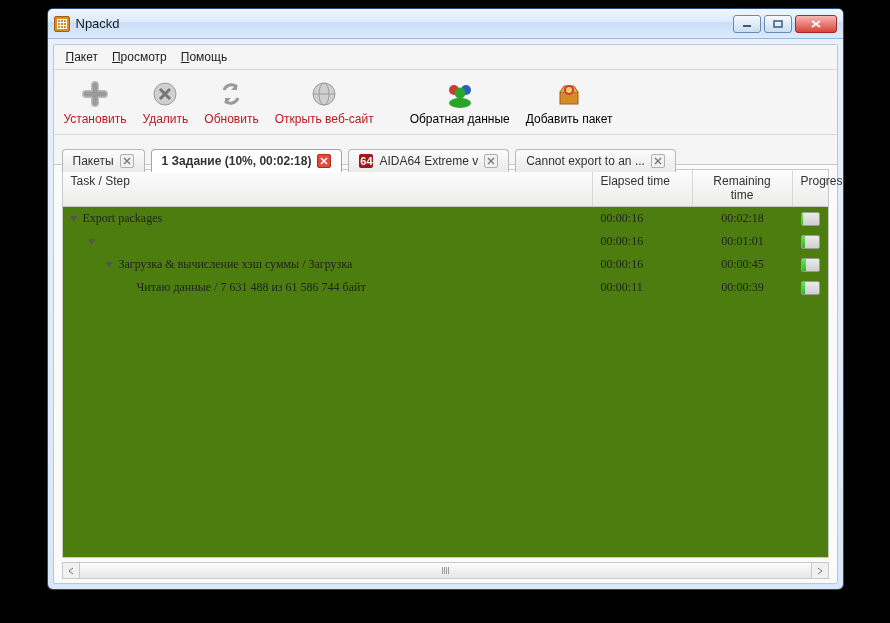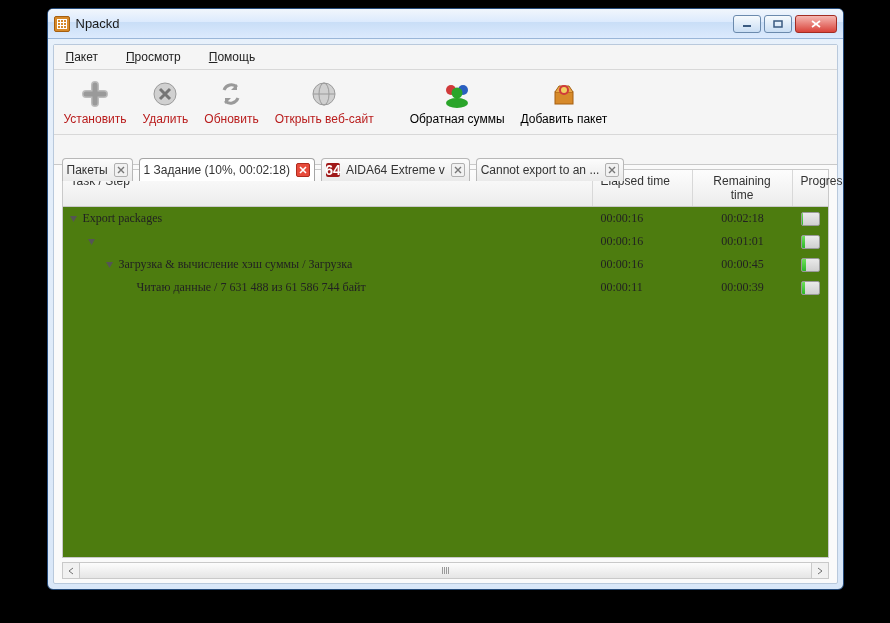--- a/index.html
+++ b/index.html
@@ -13,37 +13,37 @@
     padding:0 6px; border-bottom:1px solid #9ab6d8;}
   .titlebar .app-icon{ width:16px; height:16px; margin-right:6px; background:#d78a2a; border:1px solid #a55f10; border-radius:2px; position:relative;}
   .titlebar .app-icon:before{content:"";position:absolute;left:2px;top:2px;right:2px;bottom:2px;background:repeating-linear-gradient(90deg,#fff 0 1px,transparent 1px 3px),repeating-linear-gradient(0deg,#fff 0 1px,transparent 1px 3px);}
   .titlebar .title { font-size:13px; color:#1a1a1a;}
   .win-buttons{margin-left:auto; display:flex; gap:3px;}
   .win-btn{width:28px;height:18px;border:1px solid #6b8aad;border-radius:3px;
     background:linear-gradient(#f6fafd,#cadef4);display:flex;align-items:center;justify-content:center;}
   .win-btn.close{width:42px;background:linear-gradient(#f6b8b3,#d9433a);border-color:#a22c23;color:#fff;}
   .win-btn svg{display:block;}
   .content{background:#fafafa;border:1px solid #b9c9dc;margin:5px;border-radius:2px;padding-bottom:4px;position:relative;min-height:540px;display:flex;flex-direction:column;}
-  .menubar{display:flex;gap:16px;padding:3px 6px;border-bottom:1px solid #d8d8d8;background:#f5f5f5;}
+  .menubar{display:flex;gap:2px;padding:3px 6px;border-bottom:1px solid #d8d8d8;background:#f5f5f5;}
   .menu-item{padding:2px 6px;color:#222;}
   .menu-item u{text-decoration:underline;}
   .toolbar{display:flex;border-bottom:1px solid #d8d8d8;background:#f5f5f5;padding:4px 2px;}
   .tool-btn{display:flex;flex-direction:column;align-items:center;justify-content:flex-end;padding:4px 8px;min-width:60px;text-align:center;gap:2px;}
   .tool-btn.disabled{color:#b91c1c;}
   .tool-btn .ticon{width:32px;height:32px;display:flex;align-items:center;justify-content:center;}
   .ticon svg{display:block;}
   .tabstrip{display:flex;gap:6px;padding:6px 8px 0 8px;background:#f5f5f5;border-bottom:1px solid #c9c9c9;align-items:flex-end;}
-  .tab{display:flex;align-items:center;gap:6px;padding:4px 4px;border:1px solid #b8b8b8;border-bottom:none;border-radius:4px 4px 0 0;
-    background:linear-gradient(#fcfcfc,#eaeaea);color:#333;position:relative;top:17px;}
-  .tab.active{background:#fff;border-color:#a5a5a5;font-weight:normal;}
+  .tab{display:flex;align-items:center;gap:6px;padding:4px 10px;border:1px solid #b8b8b8;border-bottom:none;border-radius:4px 4px 0 0;
+    background:linear-gradient(#fcfcfc,#eaeaea);color:#333;position:relative;top:8px;}
+  .tab.active{background:#fff;border-color:#a5a5a5;font-weight:bold;}
   .tab .tab-close{width:14px;height:14px;border:1px solid #b0b0b0;border-radius:2px;display:flex;align-items:center;justify-content:center;background:#f1f1f1;}
   .tab.active .tab-close{background:#e74a3a;border-color:#b02b1e;}
   .tab .tab-close svg{stroke:#777;}
   .tab.active .tab-close svg{stroke:#fff;}
-  .aida-icon{width:14px;height:14px;background:#a01818;color:#fff;font-size:14px;font-weight:bold;display:flex;align-items:center;justify-content:center;border-radius:2px;}
+  .aida-icon{width:14px;height:14px;background:#a01818;color:#fff;font-size:11px;font-weight:bold;display:flex;align-items:center;justify-content:center;border-radius:2px;}
   .table-wrap{background:#4d7c0f;border:1px solid #c9c9c9;margin:4px 8px 0 8px;flex:1;display:flex;flex-direction:column;}
   .thead{display:flex;background:linear-gradient(#fdfdfd,#ececec);border-bottom:1px solid #c9c9c9;}
   .th{padding:4px 8px;border-right:1px solid #d8d8d8;color:#333;}
   .col-task{flex:0 0 530px;}
   .col-elapsed{flex:0 0 100px;}
   .col-remaining{flex:0 0 100px;text-align:center;}
   .col-progress{flex:1;}
   .tbody{flex:1;overflow:hidden;}
   .row{display:flex;padding:3px 0;}
   .cell{padding:1px 8px;color:#222;font-family:Liberation Serif, serif;}
@@ -141,21 +141,21 @@
       <div style="width:20px;"></div>
       <div class="tool-btn" style="min-width:90px;">
         <div class="ticon">
             <svg width="30" height="28">
               <circle cx="9" cy="10" r="5" fill="#d03a3a"></circle>
               <circle cx="21" cy="10" r="5" fill="#2a5fc0"></circle>
               <circle cx="15" cy="13" r="5.5" fill="#2aa52a"></circle>
               <ellipse cx="15" cy="23" rx="11" ry="5" fill="#2aa52a"></ellipse>
             </svg>
           </div>
-        <span>Обратная суммы</span>
+        <span>Обратная данные</span>
       </div>
       <div class="tool-btn" style="min-width:90px;">
         <div class="ticon">
             <svg width="28" height="28">
               <rect x="5" y="12" width="18" height="12" fill="#d78a2a" stroke="#a55f10"></rect>
               <path d="M5 12l4-6h10l4 6" fill="#e8a84a" stroke="#a55f10"></path>
               <path d="M14 6v6" stroke="#a55f10"></path>
               <circle cx="14" cy="10" r="5" fill="#d03a3a"></circle>
               <circle cx="14" cy="10" r="3" fill="#f0d060"></circle>
             </svg>

